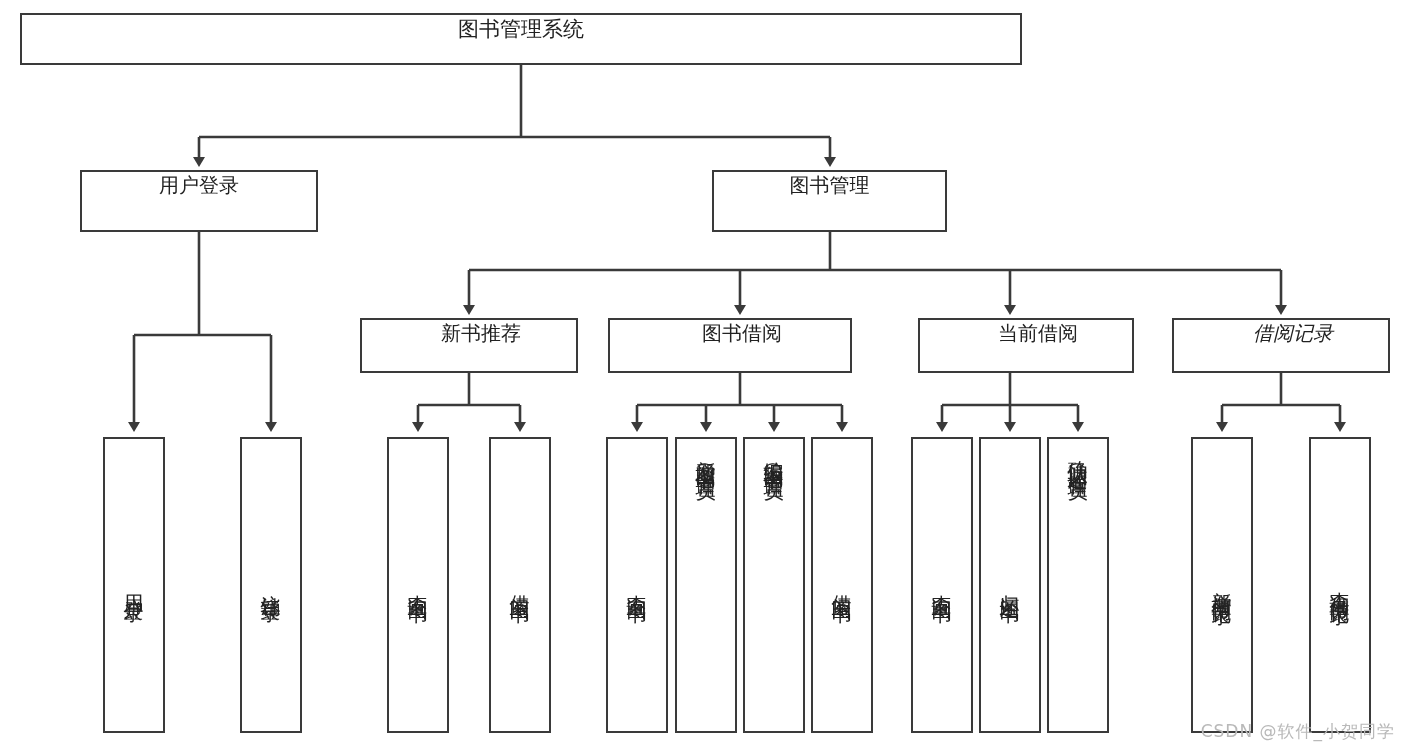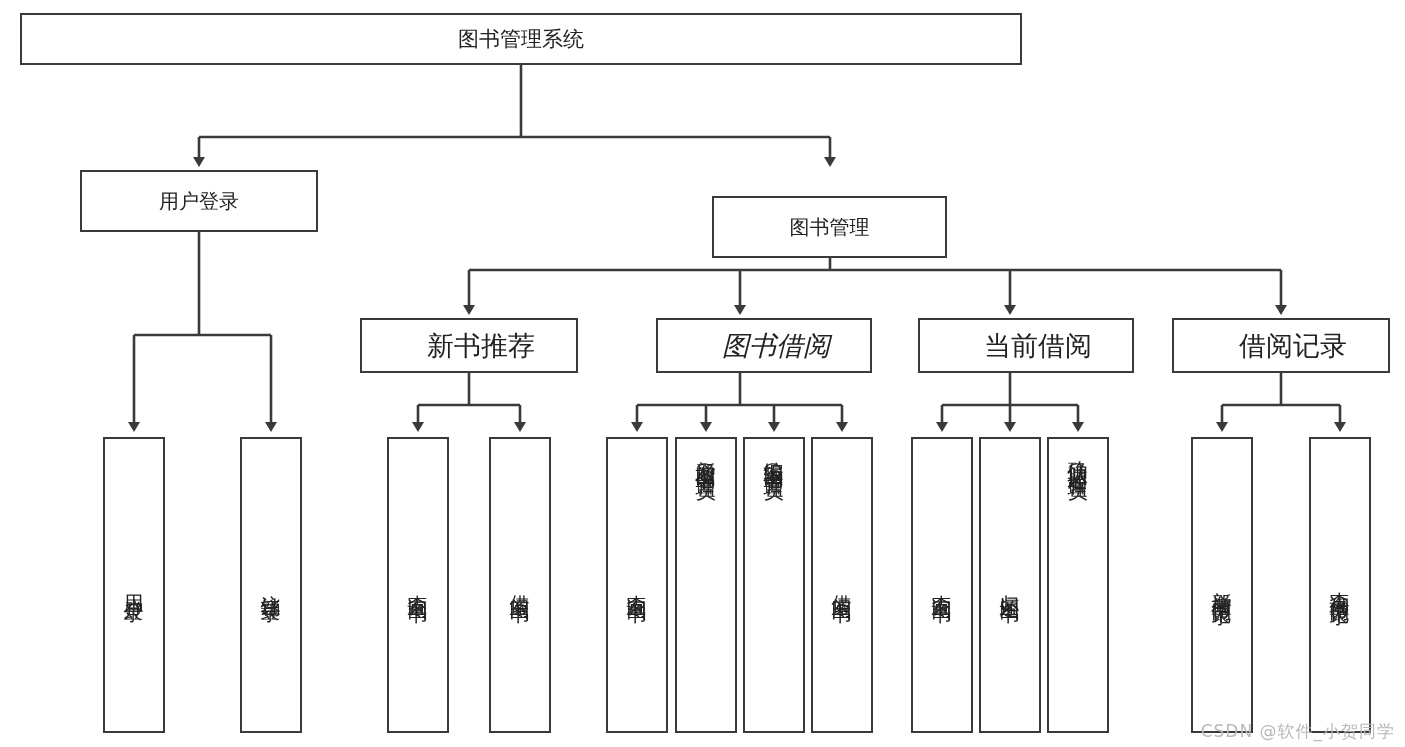--- a/index.html
+++ b/index.html
@@ -13,41 +13,41 @@
   }
   #canvas{position:absolute;left:0;top:0;width:1405px;height:747px;}
   #svg-layer{position:absolute;left:0;top:0;width:1405px;height:747px;pointer-events:none;}
 
   .node{
     position:absolute;
     box-sizing:border-box;
     background:#ffffff;
     border:2.5px solid #3a3a3a;
     display:flex;
-    align-items:center;
+    align-items:flex-start;
     justify-content:center;
     color:#222222;
   }
   .node.root{
     left:20px;top:13px;width:1002px;height:52px;
     font-size:21px;
   }
   .node.lvl2{
     top:170px;height:62px;font-size:20px;
   }
   .node.lvl2.n0{left:80px;width:238px;}
-  .node.lvl2.n1{left:712px;width:235px;margin-top:26px;}
+  .node.lvl2.n1{left:712px;width:235px;}
 
   .node.lvl3{
-    top:318px;height:55px;font-size:27px;padding-left:24px;
+    top:318px;height:55px;font-size:20px;padding-left:24px;
   }
   .node.lvl3.c0{left:360px;width:218px;}
-  .node.lvl3.c1{left:656px;width:216px;font-style:italic;}
+  .node.lvl3.c1{left:608px;width:244px;}
   .node.lvl3.c2{left:902px;width:216px;margin-left:16px;}
-  .node.lvl3.c3{left:1172px;width:218px;}
+  .node.lvl3.c3{left:1172px;width:218px;font-style:italic;}
 
   .node.leaf{
     top:437px;height:296px;width:62px;
     font-size:20px;
     align-items:flex-start;
     padding-top:6px;
   }
   .vtext{
     writing-mode:vertical-rl;
     text-orientation:upright;

